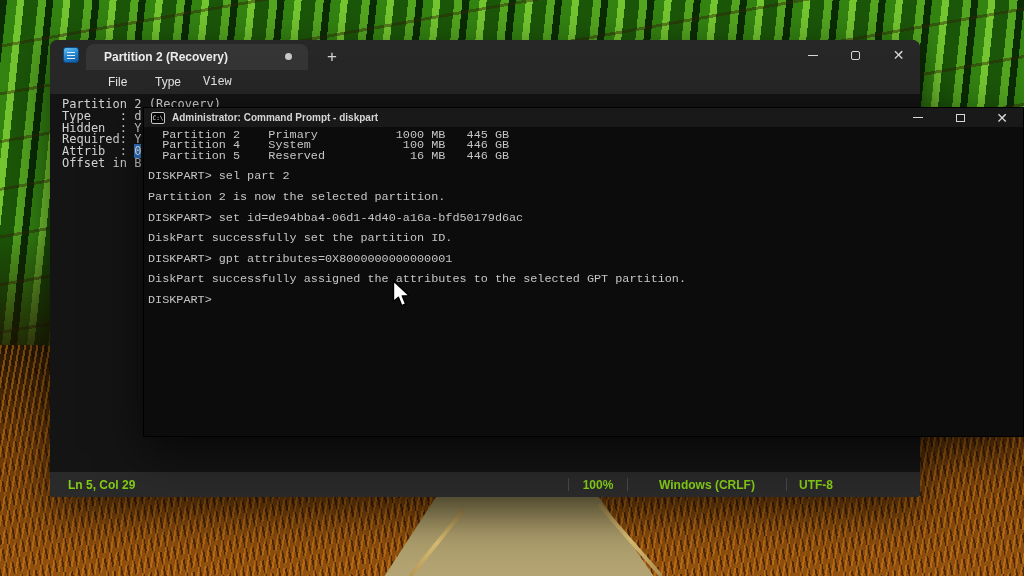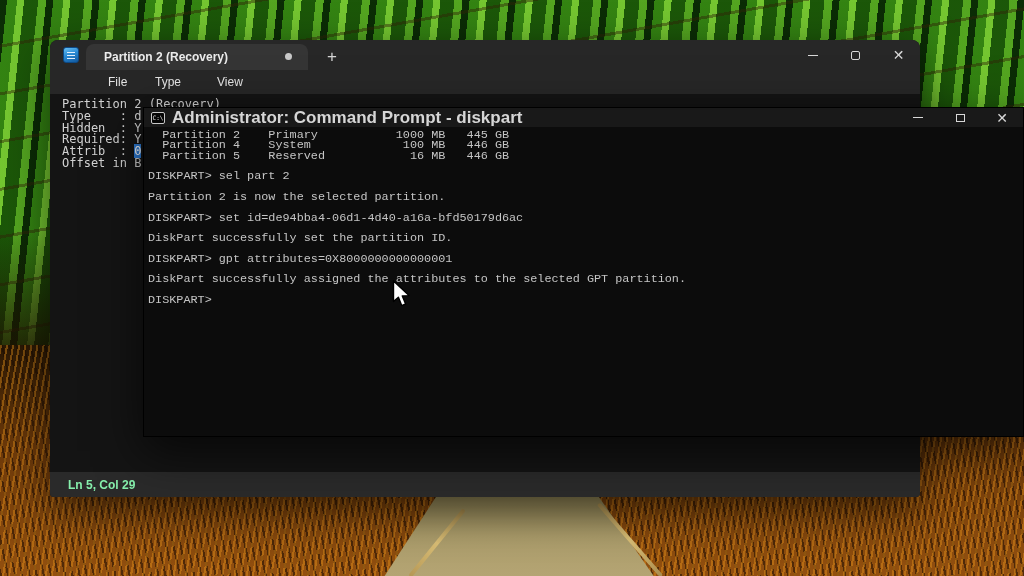--- a/index.html
+++ b/index.html
@@ -65,38 +65,38 @@
     font-family:"DejaVu Sans", sans-serif; }
 
   .np-editor { position:absolute; left:0; top:54px; width:100%; height:378px; background:#141414;
     font-family:"DejaVu Sans Mono", monospace; font-size:12px; line-height:11.8px; color:#d2d2d2;
     padding:5px 0 0 12px; overflow:hidden; }
   .np-editor pre { font:inherit; color:inherit; white-space:pre; }
   .np-line { white-space:pre; }
   .np-sel { background:#2e7cd6; color:#ffffff; }
 
   .np-statusbar { position:absolute; left:0; bottom:0; width:100%; height:25px; background:#2a2a2a;
-    border-radius:0 0 4px 4px; font-size:12px; color:#86efac; }
+    border-radius:0 0 4px 4px; font-size:12px; color:#84cc16; }
   .np-status-pos { position:absolute; left:18px; top:0; height:25px; display:flex; align-items:center; font-weight:bold; }
   .np-status-right { position:absolute; right:75px; top:0; height:25px; display:flex; align-items:center; font-weight:bold; }
   .np-sep { width:1px; height:13px; background:#474747; }
   .np-cell { height:25px; display:flex; align-items:center; justify-content:center; }
   .np-cell-zoom { width:58px; }
   .np-cell-eol { width:158px; }
   .np-cell-enc { width:58px; }
 
   
   .cmd { position:absolute; left:143px; top:107px; width:881px; height:330px; z-index:20;
     background:#0c0c0c; border:1px solid #000; box-shadow:0 14px 44px rgba(0,0,0,0.65); }
   .cmd-titlebar { position:absolute; left:0; top:0; width:100%; height:19px; background:#191919;
     display:flex; align-items:center; }
   .cmd-icon { position:relative; margin-left:7px; width:14px; height:12px; background:#050505;
     border:1px solid #c8c8c8; border-radius:2px; color:#e8e8e8; font-size:6px; line-height:10px;
     text-align:center; font-family:"DejaVu Sans Mono", monospace; }
-  .cmd-title { margin-left:7px; font-size:17px; font-weight:bold; color:#d6d6d6; white-space:nowrap; }
+  .cmd-title { margin-left:7px; font-size:10px; font-weight:bold; color:#d6d6d6; white-space:nowrap; }
   .cmd-controls { position:absolute; right:0; top:0; height:19px; display:flex; }
   .cmd-btn { width:42px; height:19px; display:flex; align-items:center; justify-content:center; }
   .cmd-btn .glyph-max { border-radius:0; width:9px; height:8px; }
   .cmd-body { position:absolute; left:0; top:19px; width:100%; height:311px; padding:3px 0 0 4px;
     overflow:hidden; }
   .cmd-body pre { font-family:Liberation Mono, monospace; font-size:11.8px; line-height:10.31px;
     color:#c5c5c5; white-space:pre; }
 
   
   .cursor { position:absolute; left:392px; top:280px; z-index:40; }
@@ -132,37 +132,45 @@
         </div>
       <div class="np-btn">
           <span class="glyph-close">✕</span>
         </div>
     </div>
   </div>
 
   <div class="np-menubar">
     <div class="np-menu-item" style="left:58px;">File</div>
     <div class="np-menu-item" style="left:105px;">Type</div>
-    <div class="np-menu-item" style="left:167px;">View</div>
+    <div class="np-menu-item" style="left:153px;font-family:Liberation Mono, monospace;">View</div>
     <div class="np-gear">
         <span>⚙</span>
       </div>
   </div>
 
   <div class="np-editor">
     <pre>Partition 2 (Recovery)
 Type    : d
 Hidden  : Y
 Required: Y</pre>
     <div class="np-line"><span>Attrib  : </span><span class="np-sel">0</span></div>
     <pre>Offset in B</pre>
   </div>
 
   <div class="np-statusbar">
     <div class="np-status-pos">Ln 5, Col 29</div>
+    <div class="np-status-right">
+      <div class="np-sep"></div>
+      <div class="np-cell np-cell-zoom">100%</div>
+      <div class="np-sep"></div>
+      <div class="np-cell np-cell-eol">Windows (CRLF)</div>
+      <div class="np-sep"></div>
+      <div class="np-cell np-cell-enc">UTF-8</div>
+    </div>
   </div>
 </div>
 
 <div class="cmd">
   <div class="cmd-titlebar">
     <div class="cmd-icon">C:\</div>
     <div class="cmd-title">Administrator: Command Prompt - diskpart</div>
     <div class="cmd-controls">
       <div class="cmd-btn">
           <span class="glyph-min"></span>

